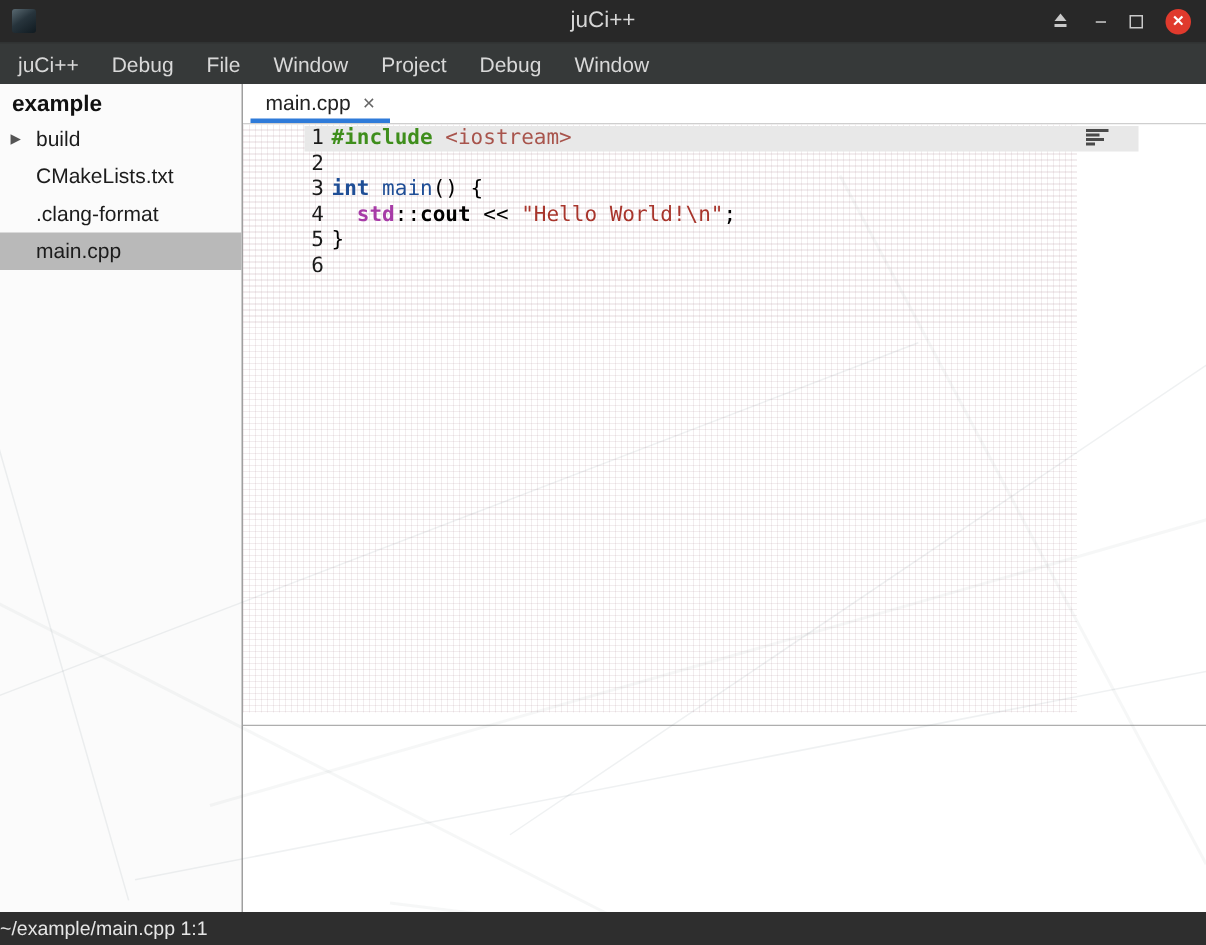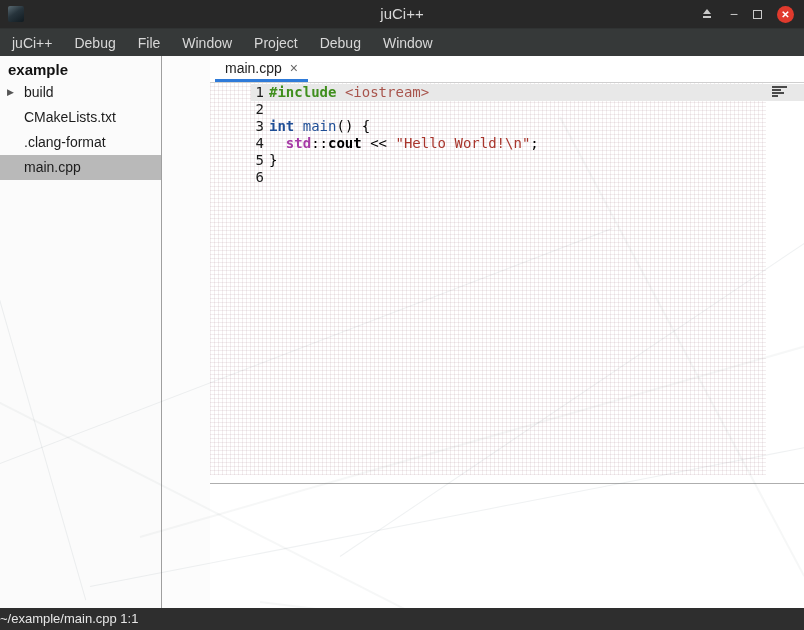--- a/index.html
+++ b/index.html
@@ -22,21 +22,21 @@
   .wc-min { font-size:14px; line-height:16px; }
   .wc-max .sq { display:block; width:9px; height:9px; border:1px solid #c9c9c9; margin-top:1px; }
   .wc-close { width:17px; height:17px; border-radius:50%; background:#e03a2d; color:#ffffff;
               font-size:10px; line-height:17px; text-align:center; font-weight:bold; }
 
   
   .menubar { height:28px; background:#363939; flex:0 0 28px; display:flex; align-items:center; padding-left:1px; border-top:1px solid #303333; }
   .menu-item { color:#d8d8d8; font-size:14px; padding:0 11px; line-height:28px; cursor:default; }
 
   
-  .content { position:relative; flex:1 1 auto; display:flex; background:#fcfcfc; overflow:hidden;gap:48px; }
+  .content { position:relative; flex:1 1 auto; display:flex; background:#fcfcfc; overflow:hidden; }
 
   
   .sidebar { width:162px; flex:0 0 162px; border-right:1px solid #9f9f9f; background:#fbfbfb; position:relative; z-index:2; }
   .tree-root { font-size:15px; font-weight:bold; color:#111; padding:5px 8px 4px 8px; height:24px; }
   .tree-item { position:relative; height:25px; line-height:25px; padding-left:24px; font-size:14px; color:#1c1c1c; cursor:default; }
   .tree-item.selected { background:#b9b9b9; }
   .expander { position:absolute; left:7px; top:0; font-size:9px; color:#555; line-height:25px; }
 
   
   .main { flex:1 1 auto; display:flex; flex-direction:column; position:relative; z-index:1; background:transparent; }

